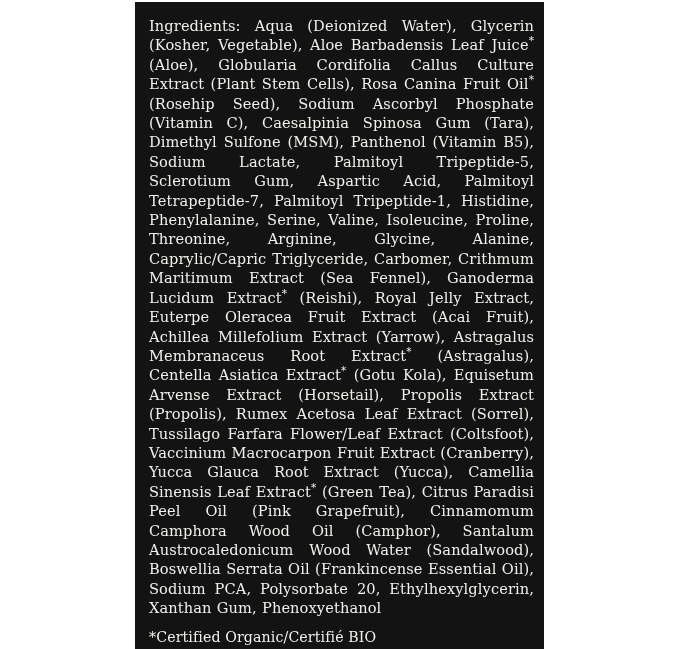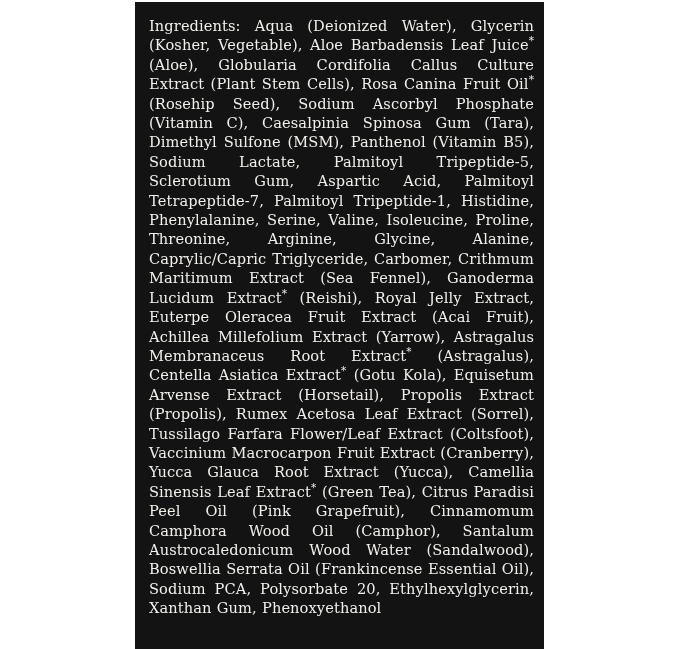--- a/index.html
+++ b/index.html
@@ -59,14 +59,15 @@
 </style>
 </head>
 <body>
 
 <div class="page">
   <div class="label-panel">
     <div class="ingredients-block">
       <span class="heading">Ingredients: </span>
       <span>Aqua (Deionized Water), Glycerin (Kosher, Vegetable), Aloe Barbadensis Leaf Juice<span class="sup">*</span> (Aloe), Globularia Cordifolia Callus Culture Extract (Plant Stem Cells), Rosa Canina Fruit Oil<span class="sup">*</span> (Rosehip Seed), Sodium Ascorbyl Phosphate (Vitamin C), Caesalpinia Spinosa Gum (Tara), Dimethyl Sulfone (MSM), Panthenol (Vitamin B5), Sodium Lactate, Palmitoyl Tripeptide-5, Sclerotium Gum, Aspartic Acid, Palmitoyl Tetrapeptide-7, Palmitoyl Tripeptide-1, Histidine, Phenylalanine, Serine, Valine, Isoleucine, Proline, Threonine, Arginine, Glycine, Alanine, Caprylic/Capric Triglyceride, Carbomer, Crithmum Maritimum Extract (Sea Fennel), Ganoderma Lucidum Extract<span class="sup">*</span> (Reishi), Royal Jelly Extract, Euterpe Oleracea Fruit Extract (Acai Fruit), Achillea Millefolium Extract (Yarrow), Astragalus Membranaceus Root Extract<span class="sup">*</span> (Astragalus), Centella Asiatica Extract<span class="sup">*</span> (Gotu Kola), Equisetum Arvense Extract (Horsetail), Propolis Extract (Propolis), Rumex Acetosa Leaf Extract (Sorrel), Tussilago Farfara Flower/Leaf Extract (Coltsfoot), Vaccinium Macrocarpon Fruit Extract (Cranberry), Yucca Glauca Root Extract (Yucca), Camellia Sinensis Leaf Extract<span class="sup">*</span> (Green Tea), Citrus Paradisi Peel Oil (Pink Grapefruit), Cinnamomum Camphora Wood Oil (Camphor), Santalum Austrocaledonicum Wood Water (Sandalwood), Boswellia Serrata Oil (Frankincense Essential Oil), Sodium PCA, Polysorbate 20, Ethylhexylglycerin, Xanthan Gum, Phenoxyethanol</span>
     </div>
+    <div class="cert-line">*Certified Organic/Certifié BIO</div>
   </div>
 </div>
 
 </body></html>

